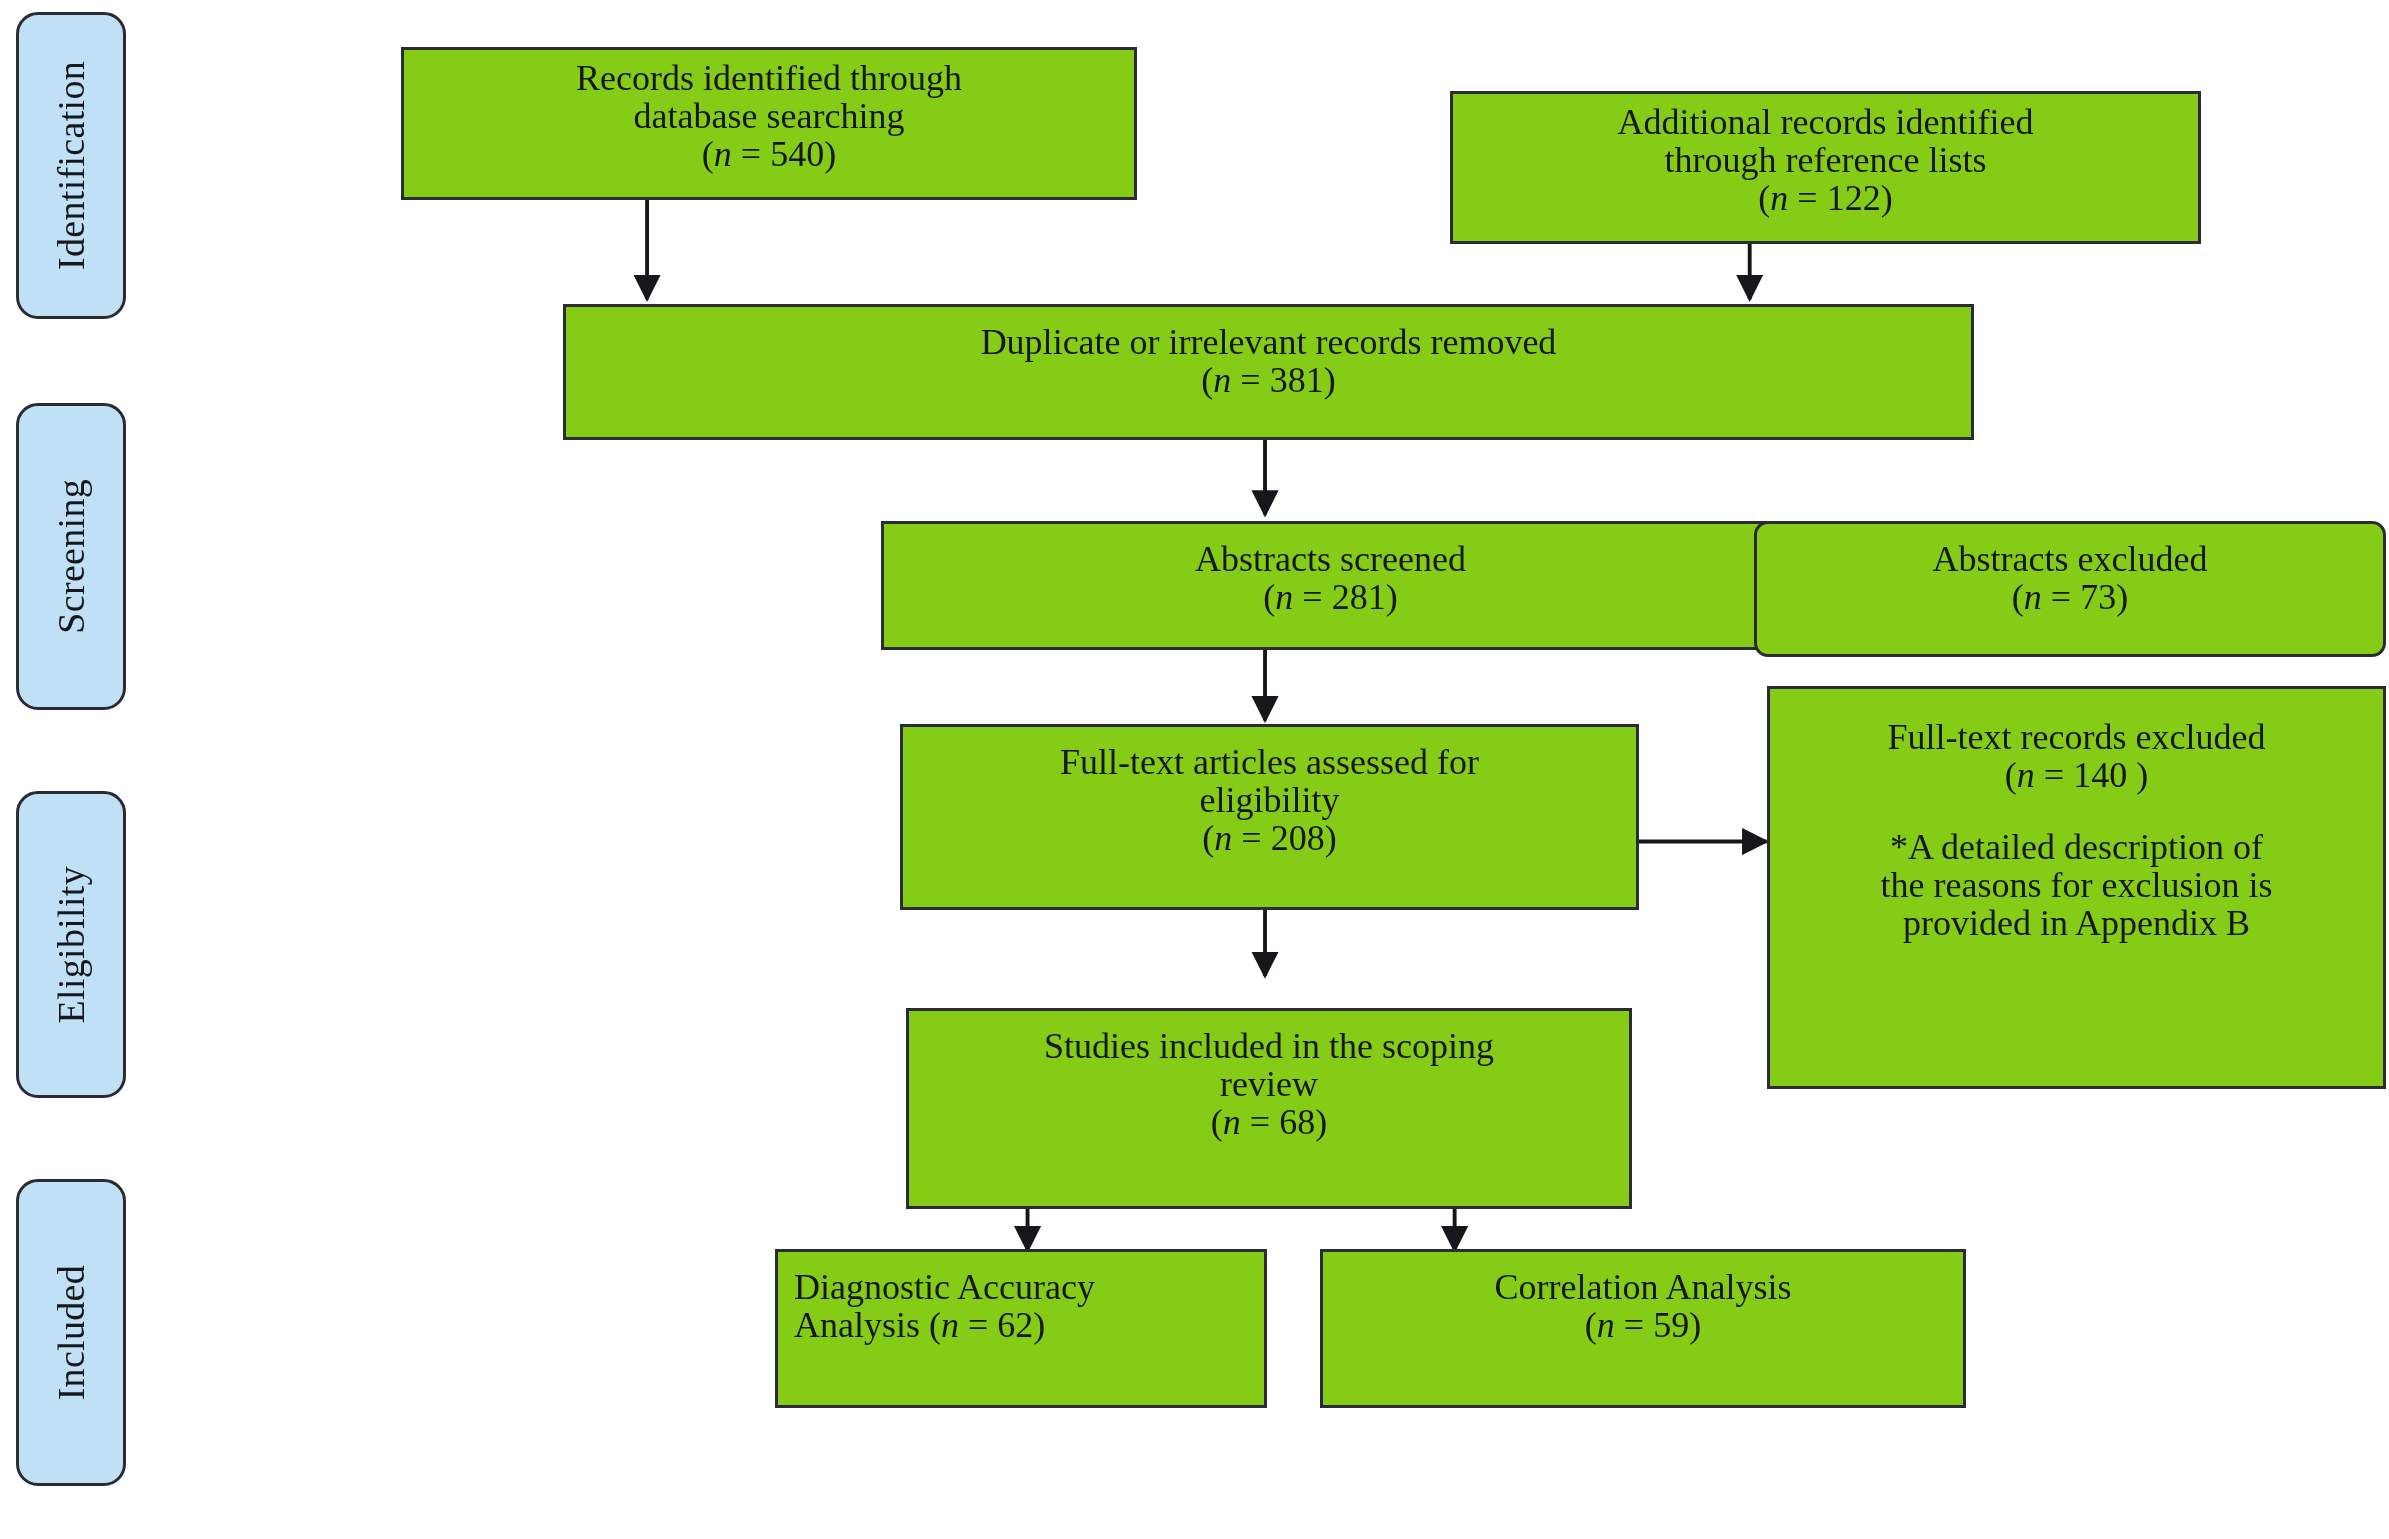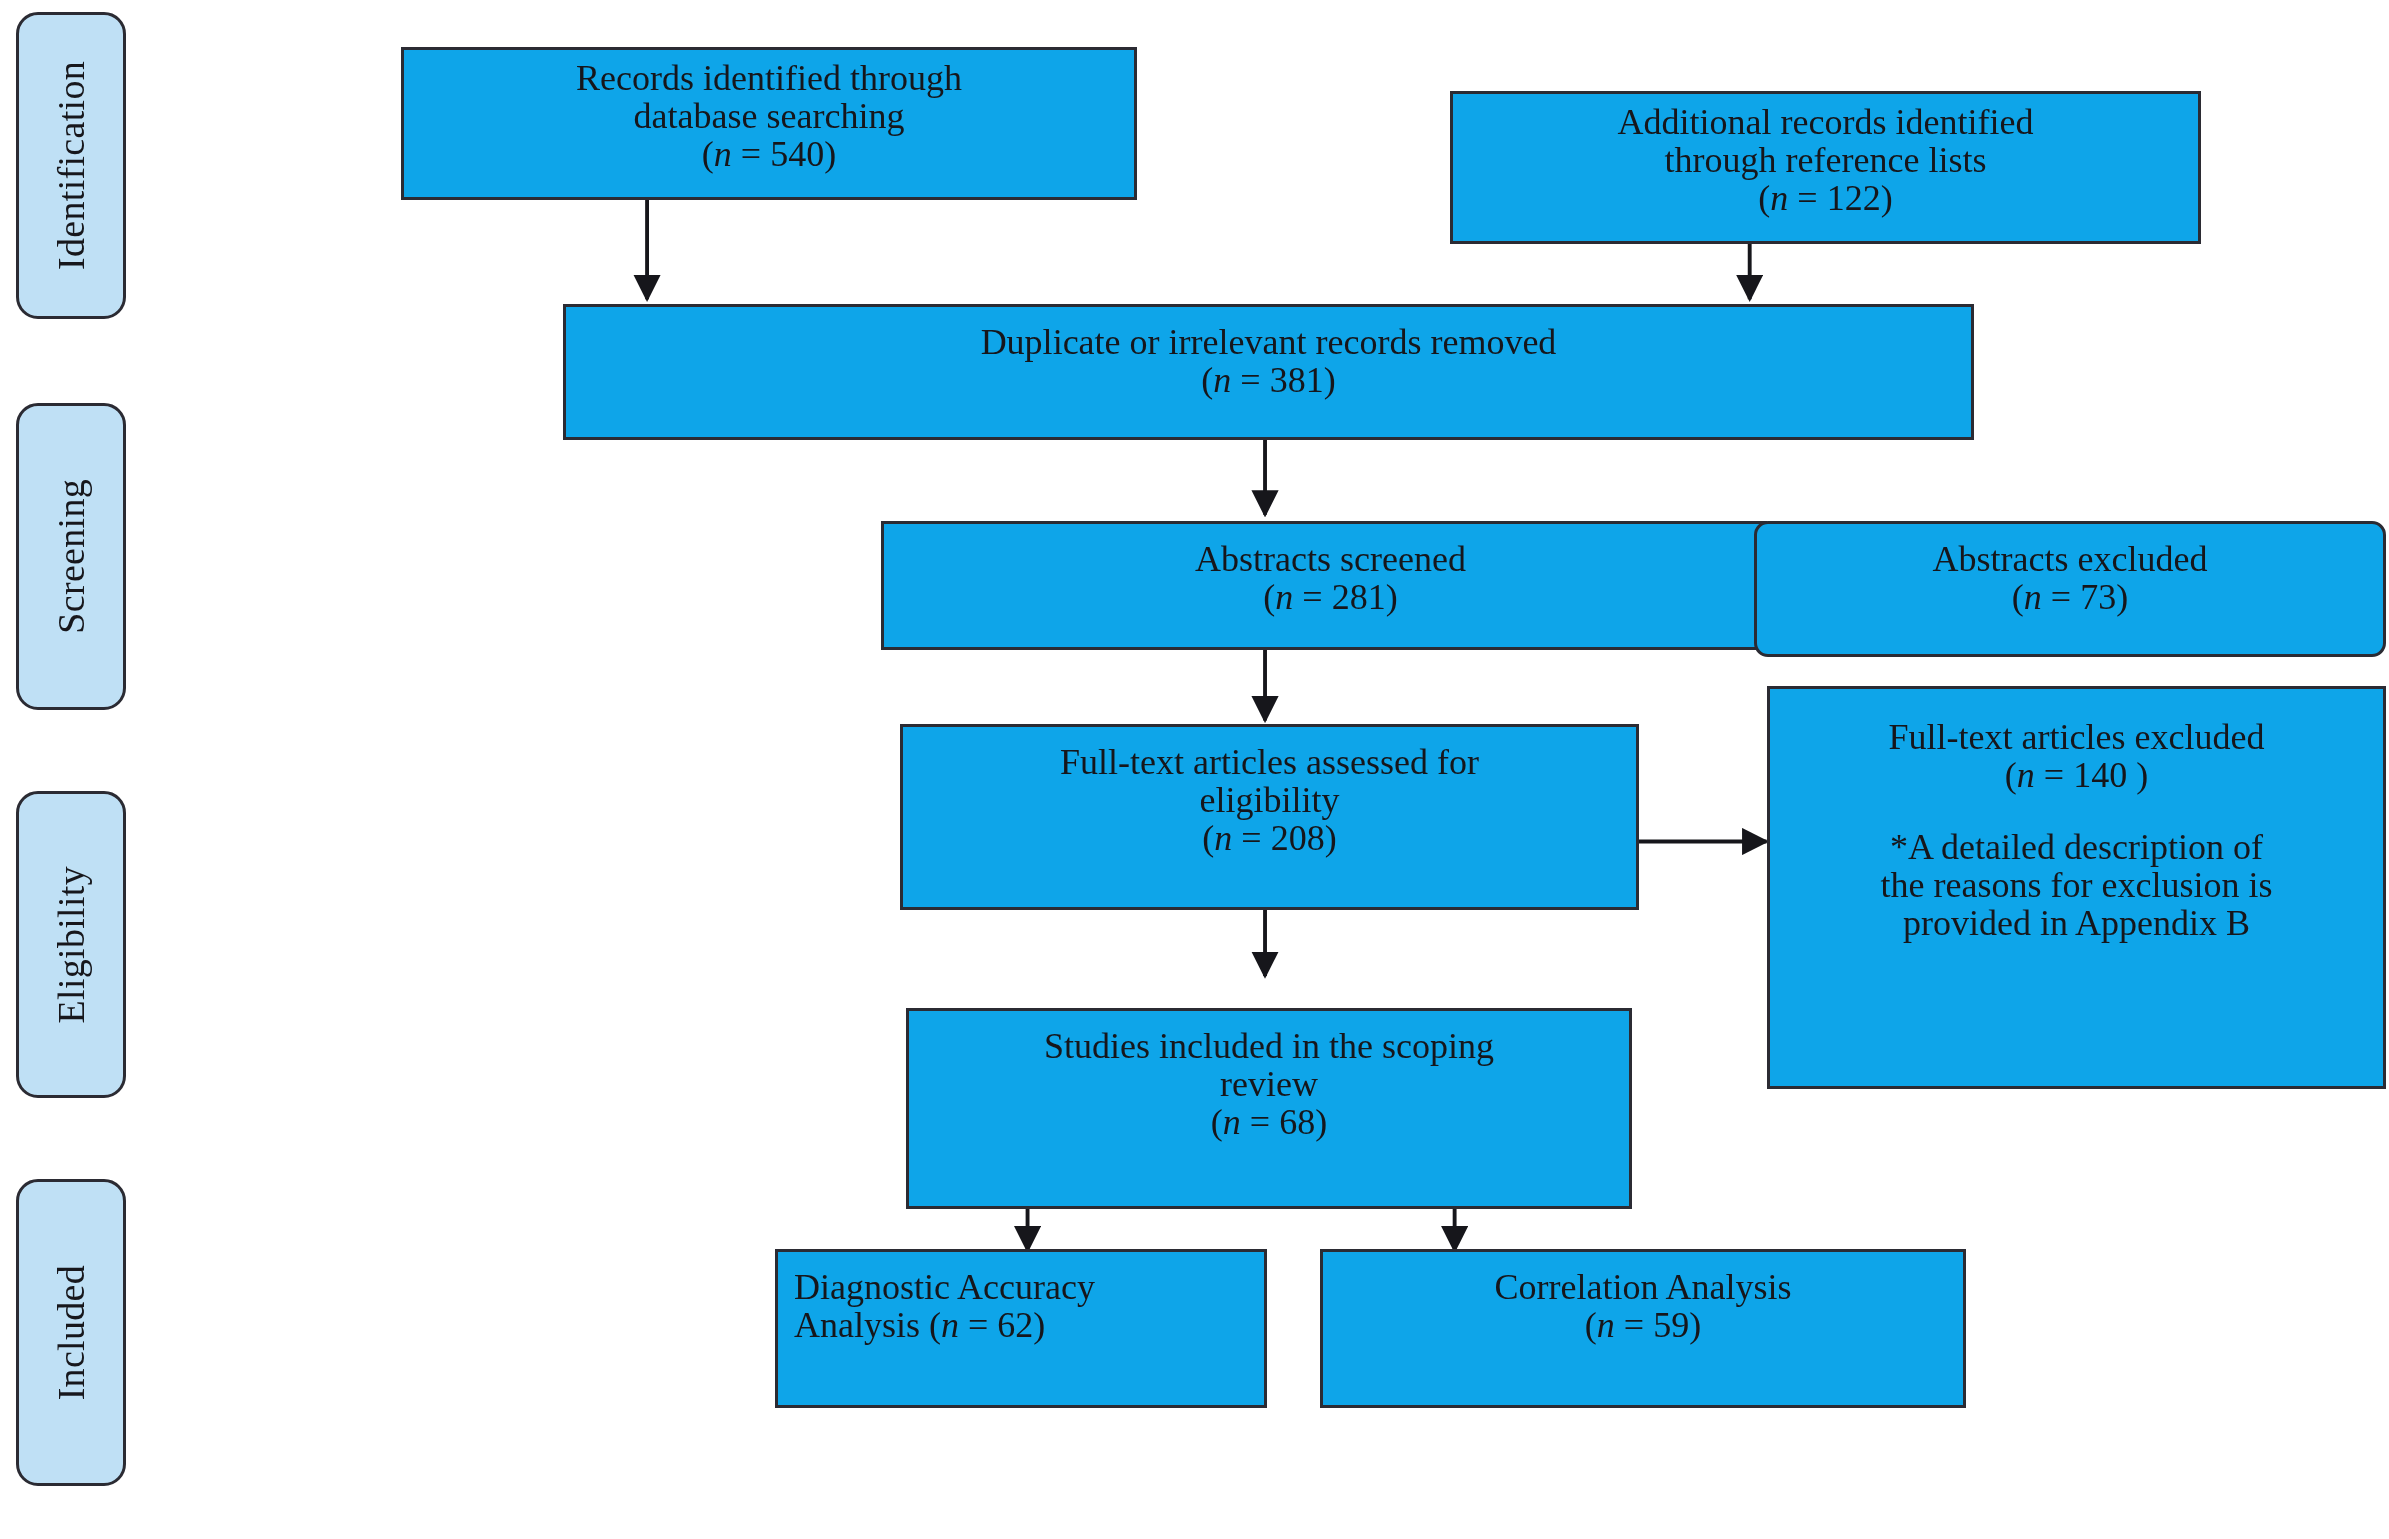--- a/index.html
+++ b/index.html
@@ -34,21 +34,21 @@
     line-height: 1;
     color: #17171c;
     letter-spacing: 0.3px;
     white-space: nowrap;
   }
 
   
   .box {
     position: absolute;
     box-sizing: border-box;
-    background: #0ea5e9;
+    background: #84cc16;
     border: 3.2px solid #2b2b33;
     display: flex;
     flex-direction: column;
     justify-content: flex-start;
   }
   .box-text {
     font-size: 36px;
     line-height: 1.06;
     color: #16161b;
     text-align: center;
@@ -150,21 +150,21 @@
 <span><span>(</span><span class="ital">n</span><span> = 73)</span></span></div>
   </div>
 
   <div class="box pad-md" style="left:900px; top:724px; width:739px; height:186px;">
     <div class="box-text"><span>Full-text articles assessed for</span>
 <span>eligibility</span>
 <span><span>(</span><span class="ital">n</span><span> = 208)</span></span></div>
   </div>
 
   <div class="box pad-lg" style="left:1767px; top:686px; width:619px; height:403px;">
-    <div class="box-text"><span>Full-text articles excluded</span>
+    <div class="box-text"><span>Full-text records excluded</span>
 <span><span>(</span><span class="ital">n</span><span> = 140 )</span></span><span class="para-gap"></span><span>*A detailed description of</span>
 <span>the reasons for exclusion is</span>
 <span>provided in Appendix B</span></div>
   </div>
 
   <div class="box pad-md" style="left:906px; top:980px; width:726px; height:201px;margin-top:28px;">
     <div class="box-text"><span>Studies included in the scoping</span>
 <span>review</span>
 <span><span>(</span><span class="ital">n</span><span> = 68)</span></span></div>
   </div>

